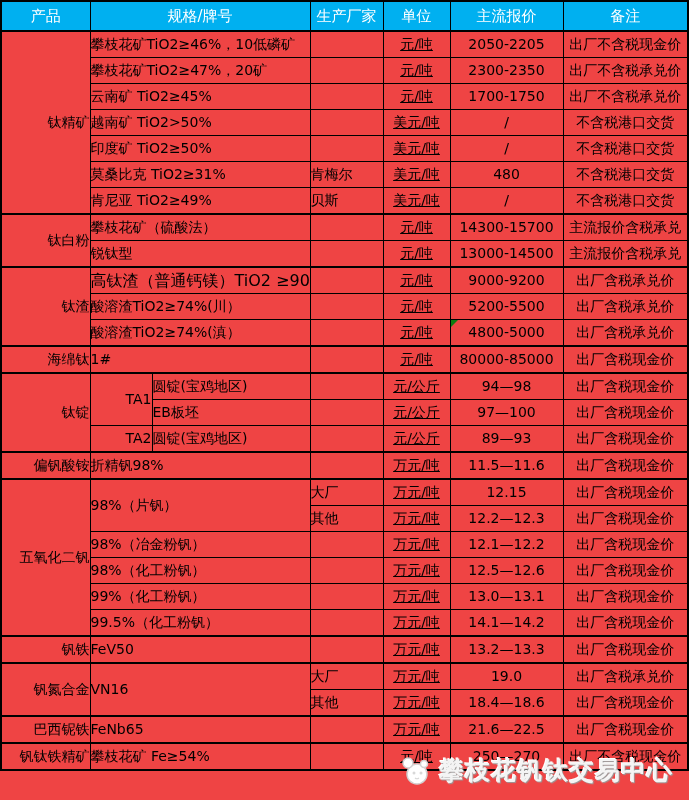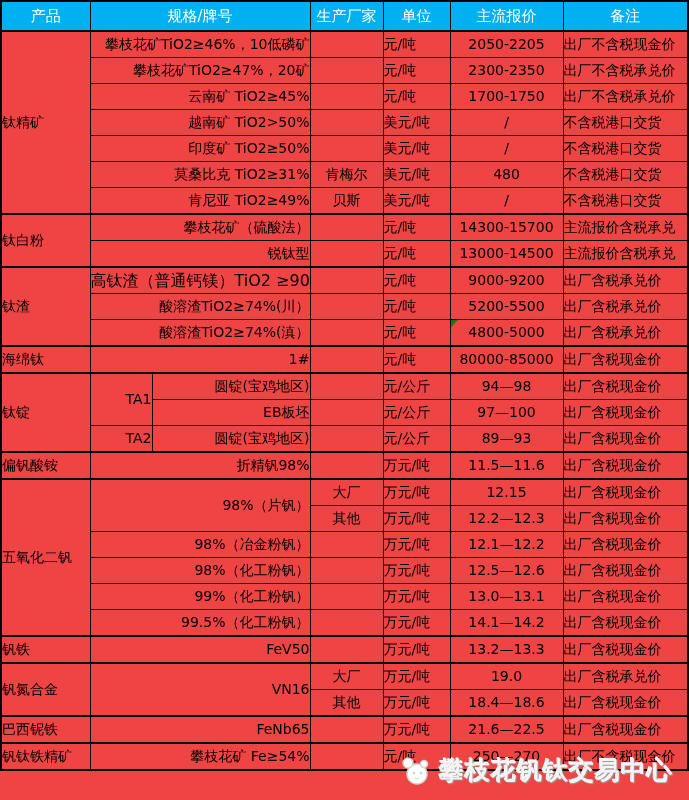--- a/index.html
+++ b/index.html
@@ -35,28 +35,28 @@
     background:var(--header_bg);
     color:var(--header_text);
     height:28px;
     font-size:15px;
     font-weight:normal;
     text-align:center;
     border-bottom:2px solid var(--border);
   }
   .price-table tbody td{height:25px;font-size:14px;}
   tr.gs td{border-top:2px solid var(--border);}
-  .c-prod{text-align:left;font-size:15px;}
-  .c-spec{text-align:right;padding-left:5px;}
+  .c-prod{text-align:right;font-size:15px;}
+  .c-spec{text-align:left;padding-left:5px;}
   .c-spec.small{font-size:16px;}
   .c-grade{text-align:right;padding-left:5px;font-size:15px;}
-  .c-maker{text-align:center;}
-  .c-unit{}
+  .c-maker{text-align:left;}
+  .c-unit{text-align:center;text-decoration:underline;}
   .c-price{text-align:center;font-size:15px;position:relative;margin-left:37px;}
-  .c-note{text-align:left;padding-left:3px;}
+  .c-note{text-align:center;padding-left:3px;}
   .flag{
     position:absolute;left:0;top:0;width:0;height:0;
     border-top:7px solid var(--flag_green);
     border-right:7px solid transparent;
   }
   .watermark{
     position:absolute;
     right:16px;top:754px;
     display:flex;align-items:center;gap:7px;
     user-select:none;

